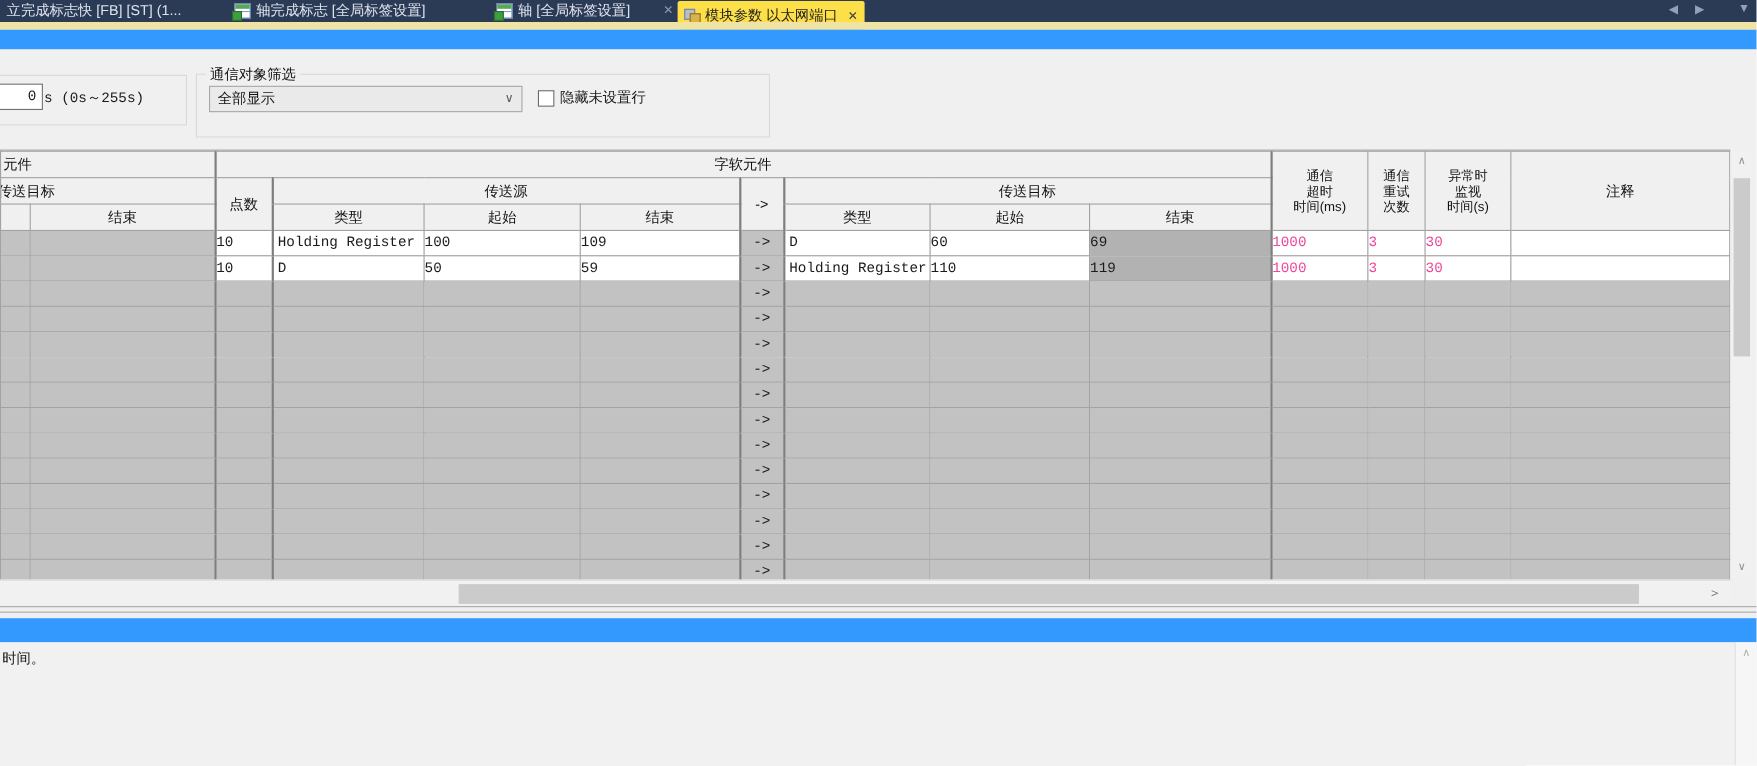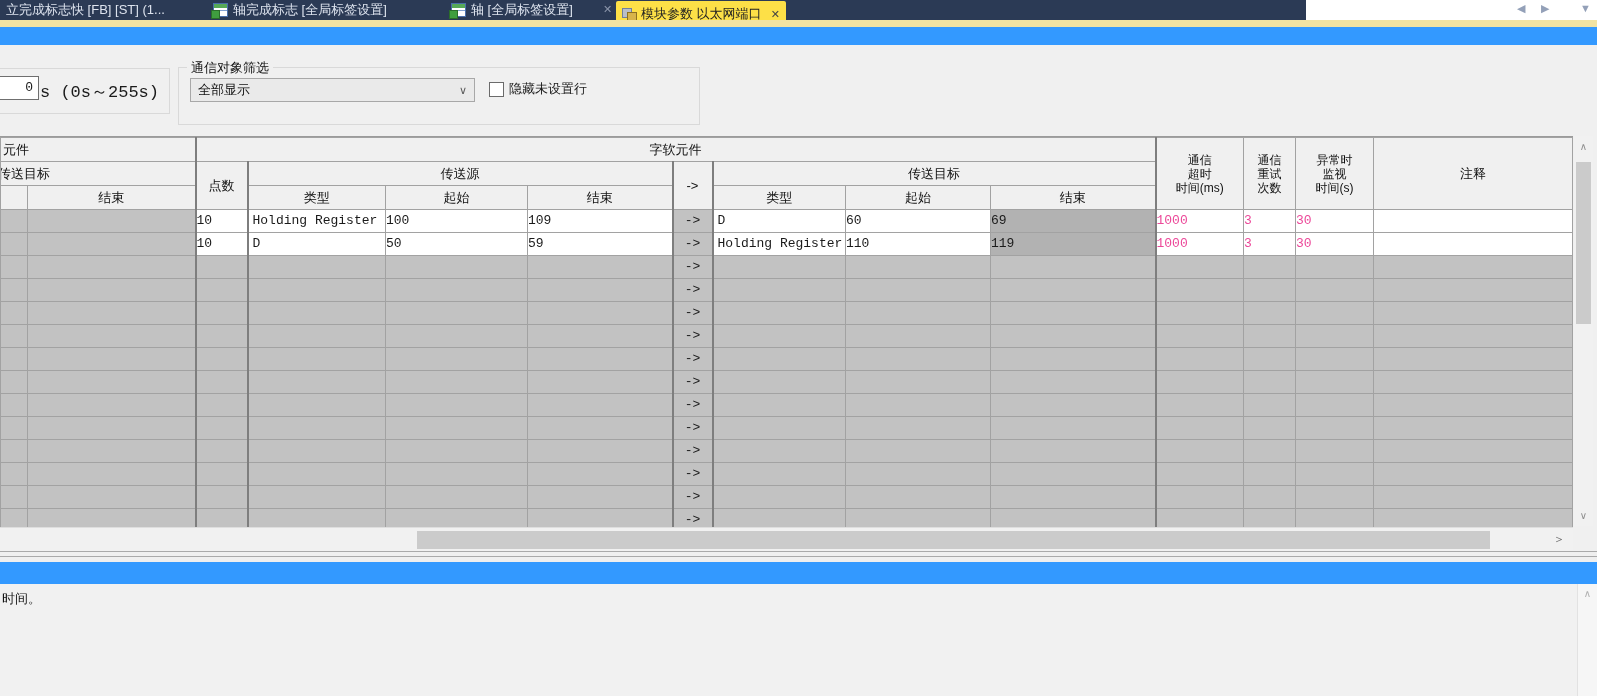--- a/index.html
+++ b/index.html
@@ -1,20 +1,20 @@
 <!DOCTYPE html>
 <html><head>
 <meta charset="utf-8">
 <style>
   html,body{margin:0;padding:0;background:#fff;}
   #app{position:relative;width:1597px;height:696px;overflow:hidden;
        font-family:"Liberation Sans","DejaVu Sans",sans-serif;font-size:13px;color:#1a1a1a;}
 
   
-  #tabbar{position:absolute;left:0;top:0;width:1306px;height:20px;background:#2b3a55;}
+  #tabbar{position:absolute;left:0;top:0;width:1597px;height:20px;background:#2b3a55;}
   #tabstrip-accent{position:absolute;left:0;top:20px;width:1597px;height:7px;background:#f1e3a3;}
   .tab{position:absolute;top:0;height:20px;display:flex;align-items:center;gap:5px;
        padding:0 6px;color:#dde3ee;font-size:13px;white-space:nowrap;}
   .tab.active{top:1px;height:26px;background:#fde047;color:#222;border-radius:2px 2px 0 0;
        box-shadow:inset 0 0 0 1px #d8c univers;}
   .tab .close{color:#9aa4b8;font-size:11px;margin-left:4px;cursor:default;}
   .tab.active .close{color:#444;}
   .tab-sep-close{position:absolute;top:3px;color:#8b95aa;font-size:11px;}
   .navbtn{position:absolute;top:2px;color:#93a0b8;font-size:11px;}
   .icon-grid{width:13px;height:12px;display:inline-block;position:relative;background:#fff;border:1px solid #4a6ea9;}
@@ -28,21 +28,21 @@
   
   #topblue{position:absolute;left:0;top:27px;width:1597px;height:18px;}
   #bottomblue{position:absolute;left:0;top:562px;width:1597px;height:22px;}
 
   
   #panel{position:absolute;left:0;top:45px;width:1597px;height:506px;background:#f0f0f0;}
   .grpbox{position:absolute;border:1px solid #d9d9d9;background:#f0f0f0;}
   .legend{position:absolute;top:-9px;left:8px;background:#f0f0f0;padding:0 4px;font-size:13px;color:#111;}
   #inp0{position:absolute;left:-4px;top:31px;width:36px;height:22px;background:#fff;border:1px solid #6f6f6f;
         text-align:right;padding-right:5px;line-height:22px;font-family:"Liberation Mono","DejaVu Sans Mono",monospace;}
-  #lbl-s{position:absolute;left:40px;top:35px;font-family:"Liberation Mono","DejaVu Sans Mono",monospace;font-size:17px;}
+  #lbl-s{position:absolute;left:40px;top:35px;font-family:"Liberation Mono","DejaVu Sans Mono",monospace;font-size:13px;}
   #dropdown{position:absolute;left:190px;top:33px;width:285px;height:24px;background:#eaeaea;border:1px solid #a8a8a8;
         line-height:22px;padding-left:7px;box-sizing:border-box;color:#111;}
   #dropdown .dd-arrow{position:absolute;right:7px;top:0;color:#5a5a5a;font-size:11px;}
   #checkbox{position:absolute;left:489px;top:37px;width:13px;height:13px;background:#fff;border:1px solid #6b6b6b;}
   #cb-label{position:absolute;left:509px;top:35px;}
 
   
   #table-wrap{position:absolute;left:0;top:91px;width:1573px;height:390px;overflow:hidden;
         border-top:1px solid #9b9b9b;}
   table{border-collapse:collapse;table-layout:fixed;width:1572px;background:#f0f0f0;}

